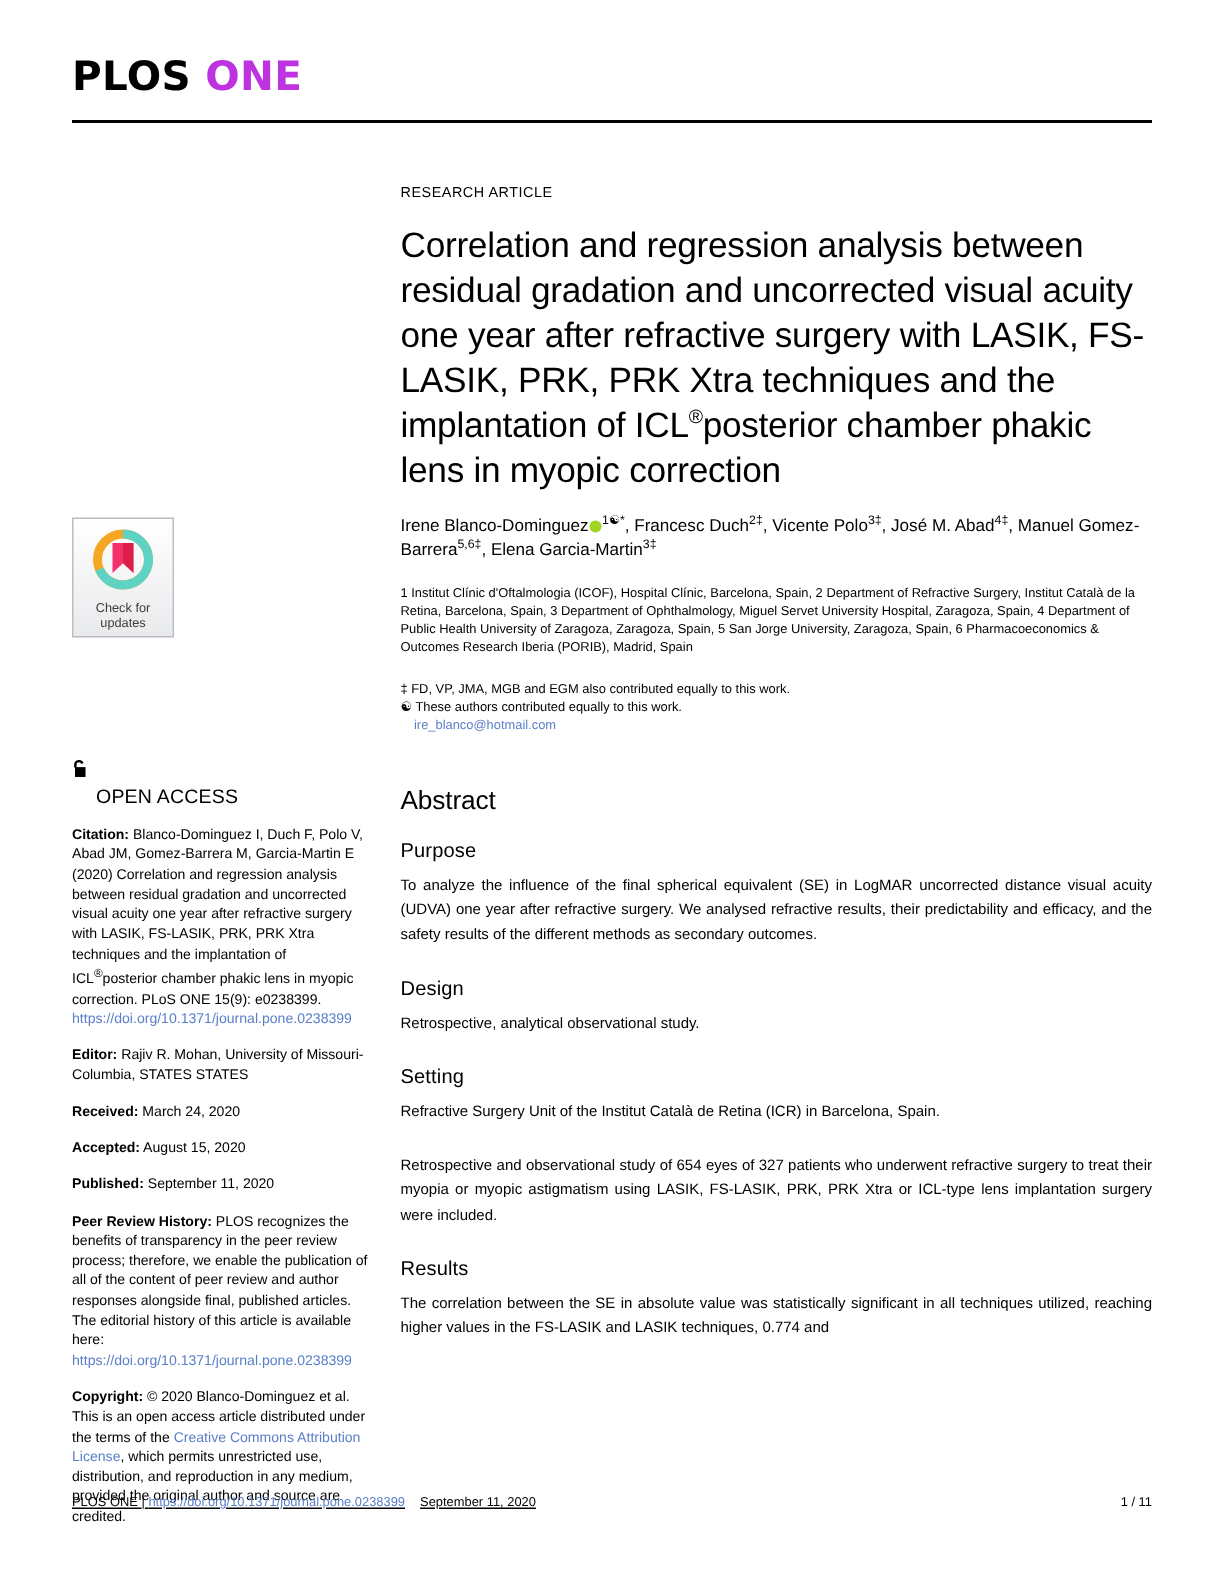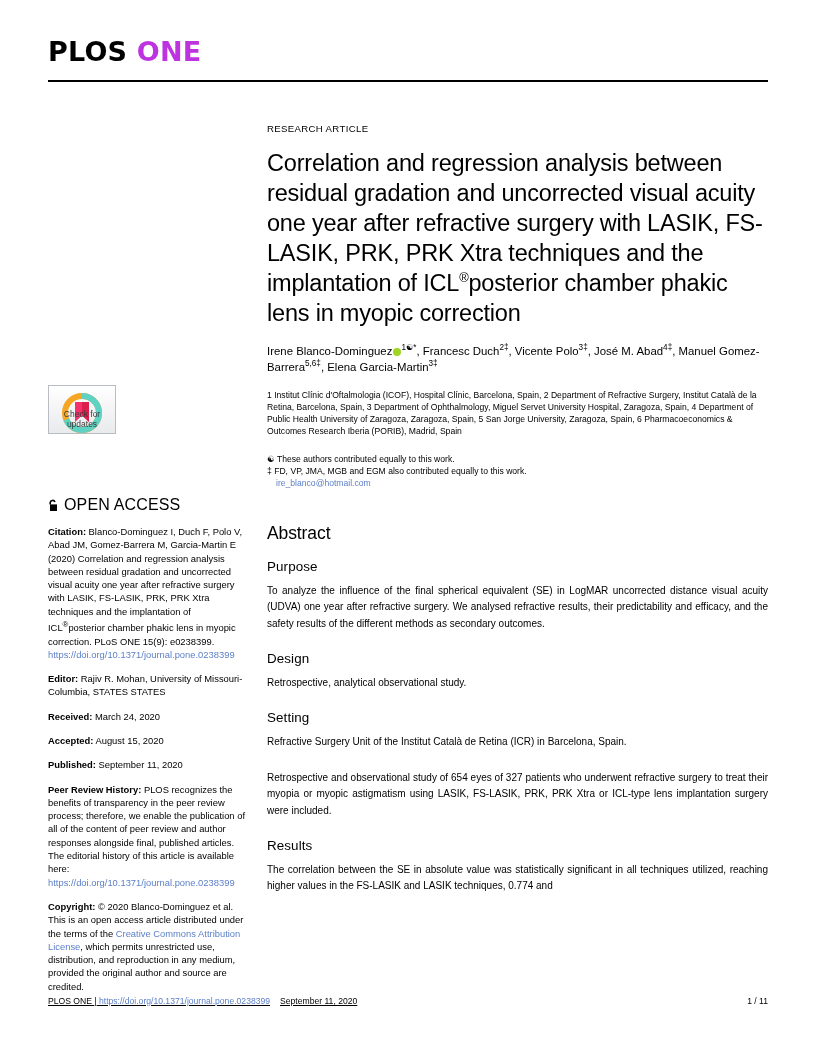--- a/index.html
+++ b/index.html
@@ -51,26 +51,25 @@
   
   .sidebar {
     position: absolute;
     left: 48px;
     top: 345px;
     width: 200px;
   }
 
   .updates-badge {
     width: 68px;
-    height: 49px;
+    height: 80px;
     border: 1px solid #b9bcc2;
     background: linear-gradient(#ffffff, #e9eaec);
     position: relative;
     box-sizing: border-box;
-    margin-top: 40px;
   }
   .updates-ring {
     position: absolute;
     left: 50%;
     top: 5px;
     transform: translateX(-50%);
   }
   .updates-text {
     position: absolute;
     left: 0;
@@ -83,23 +82,24 @@
     font-family: "Liberation Sans", sans-serif;
   }
 
   .oa-row {
     margin-top: 62px;
     display: flex;
     align-items: center;
     gap: 5px;
   }
   .oa-label {
-    font-size: 16px;
+    font-size: 13px;
     letter-spacing: 0.15px;
     color: #000;
+    margin-top: 36px;
   }
 
   .meta-block {
     margin-top: 11px;
     font-size: 9.4px;
     line-height: 13.3px;
     color: #000;
   }
   .meta-block p {
     margin: 0 0 11px 0;
@@ -274,22 +274,22 @@
 
     <p class="kicker">RESEARCH ARTICLE</p>
 
     <h1 class="title"><span>Correlation and regression analysis between residual gradation and uncorrected visual acuity one year after refractive surgery with LASIK, FS-LASIK, PRK, PRK Xtra techniques and the implantation of ICL</span><sup>®</sup><span>posterior chamber phakic lens in myopic correction</span></h1>
 
     <p class="authors"><span>Irene Blanco-Dominguez</span><span class="orcid"></span><sup>1</sup><sup>☯*</sup><span>, Francesc Duch</span><sup>2‡</sup><span>, Vicente Polo</span><sup>3‡</sup><span>, José M. Abad</span><sup>4‡</sup><span>, Manuel Gomez-Barrera</span><sup>5,6‡</sup><span>, Elena Garcia-Martin</span><sup>3‡</sup></p>
 
     <p class="affiliations">1  Institut Clínic d'Oftalmologia (ICOF), Hospital Clínic, Barcelona, Spain, 2  Department of Refractive Surgery, Institut Català de la Retina, Barcelona, Spain, 3  Department of Ophthalmology, Miguel Servet University Hospital, Zaragoza, Spain, 4  Department of Public Health University of Zaragoza, Zaragoza, Spain, 5  San Jorge University, Zaragoza, Spain, 6  Pharmacoeconomics &amp; Outcomes Research Iberia (PORIB), Madrid, Spain</p>
 
     <div class="equal-notes">
+      <div>‡ FD, VP, JMA, MGB and EGM also contributed equally to this work.</div>
       <div>☯ These authors contributed equally to this work.</div>
-      <div>‡ FD, VP, JMA, MGB and EGM also contributed equally to this work.</div>
       <div class="email-line"><a class="link-u" href="#">ire_blanco@hotmail.com</a></div>
     </div>
 
     <h2 class="abstract-h">Abstract</h2>
 
     <div class="sec">
       <h3 class="sec-h">Purpose</h3>
       <p>To analyze the influence of the final spherical equivalent (SE) in LogMAR uncorrected distance visual acuity (UDVA) one year after refractive surgery. We analysed refractive results, their predictability and efficacy, and the safety results of the different methods as secondary outcomes.</p>
     </div>
 

